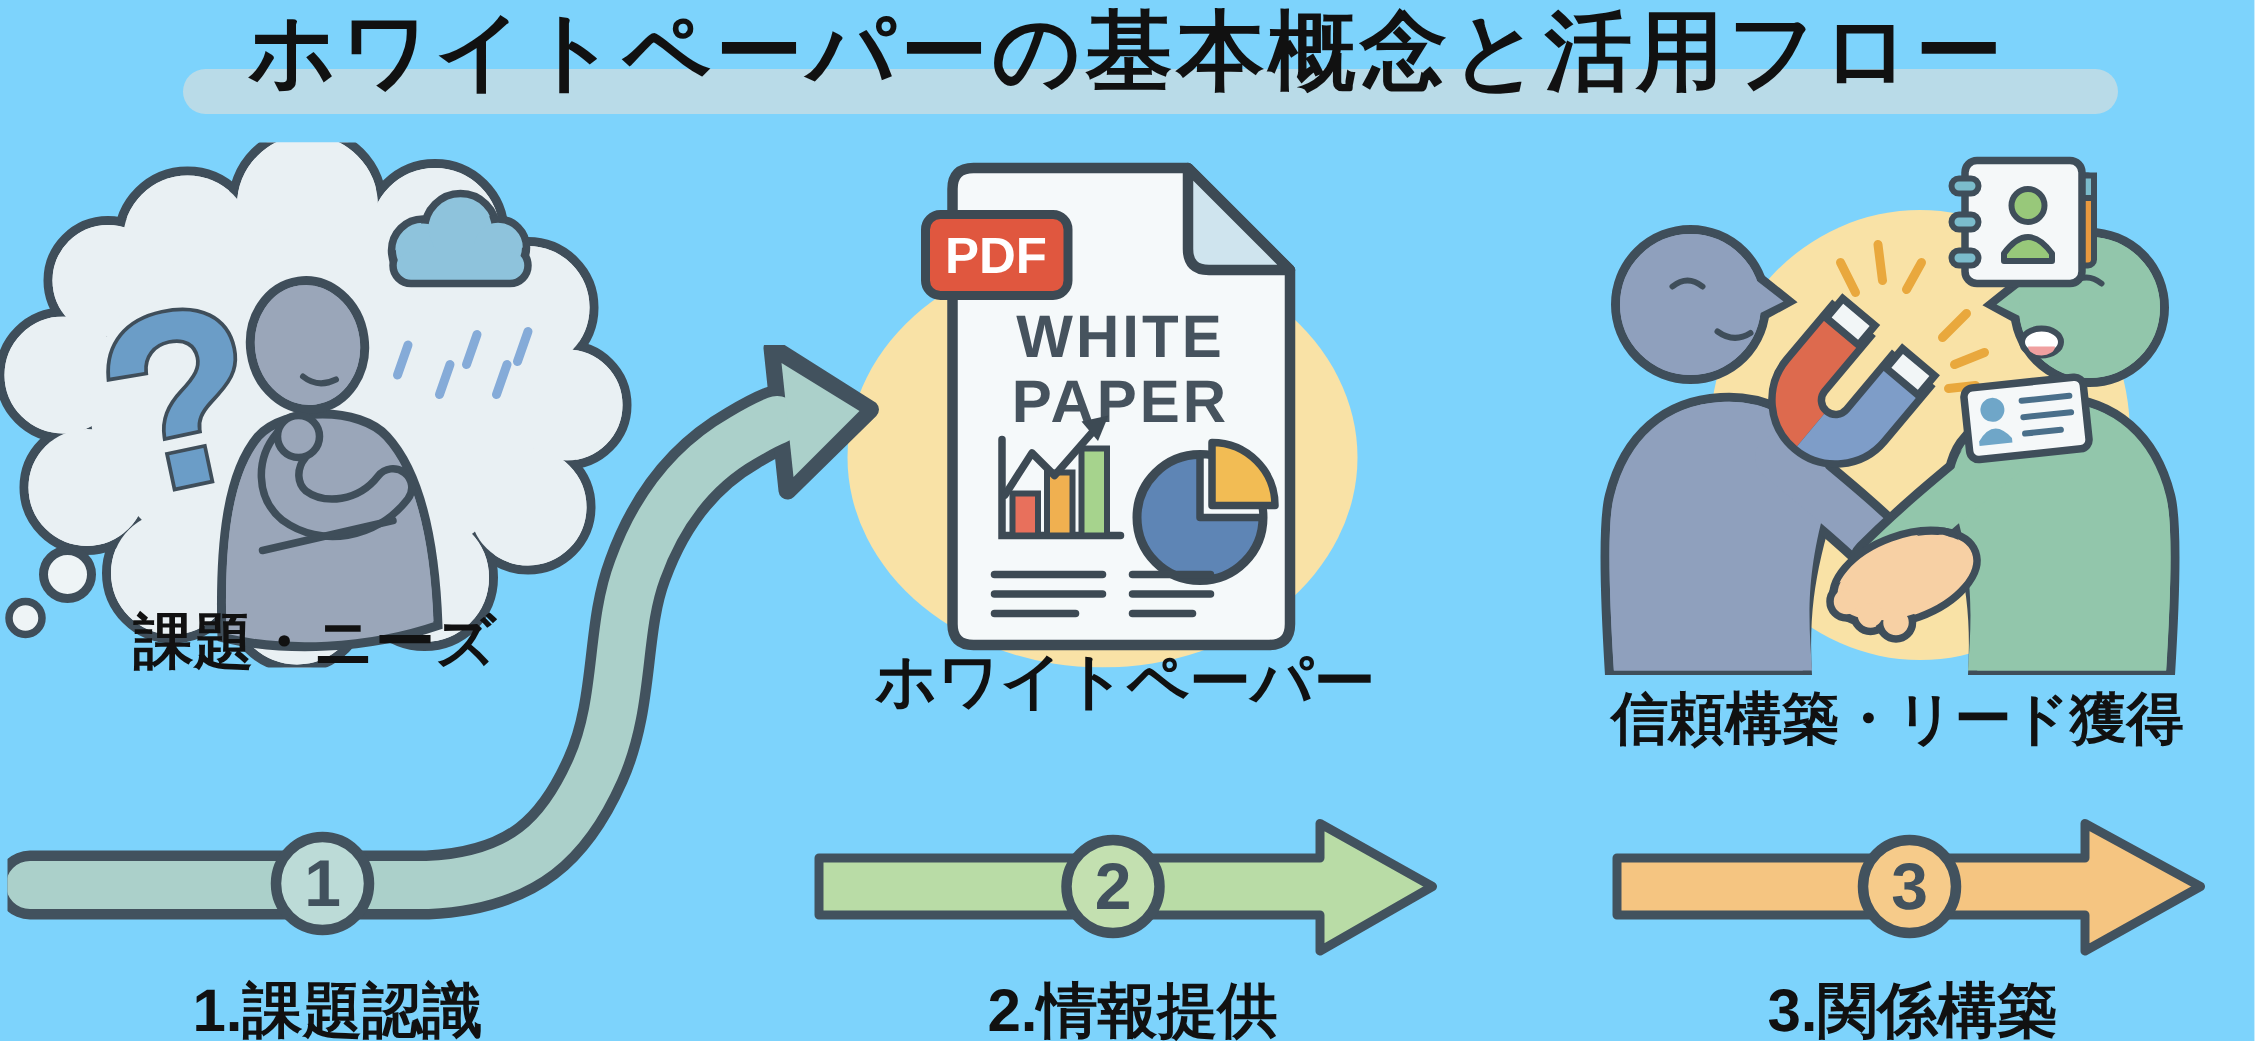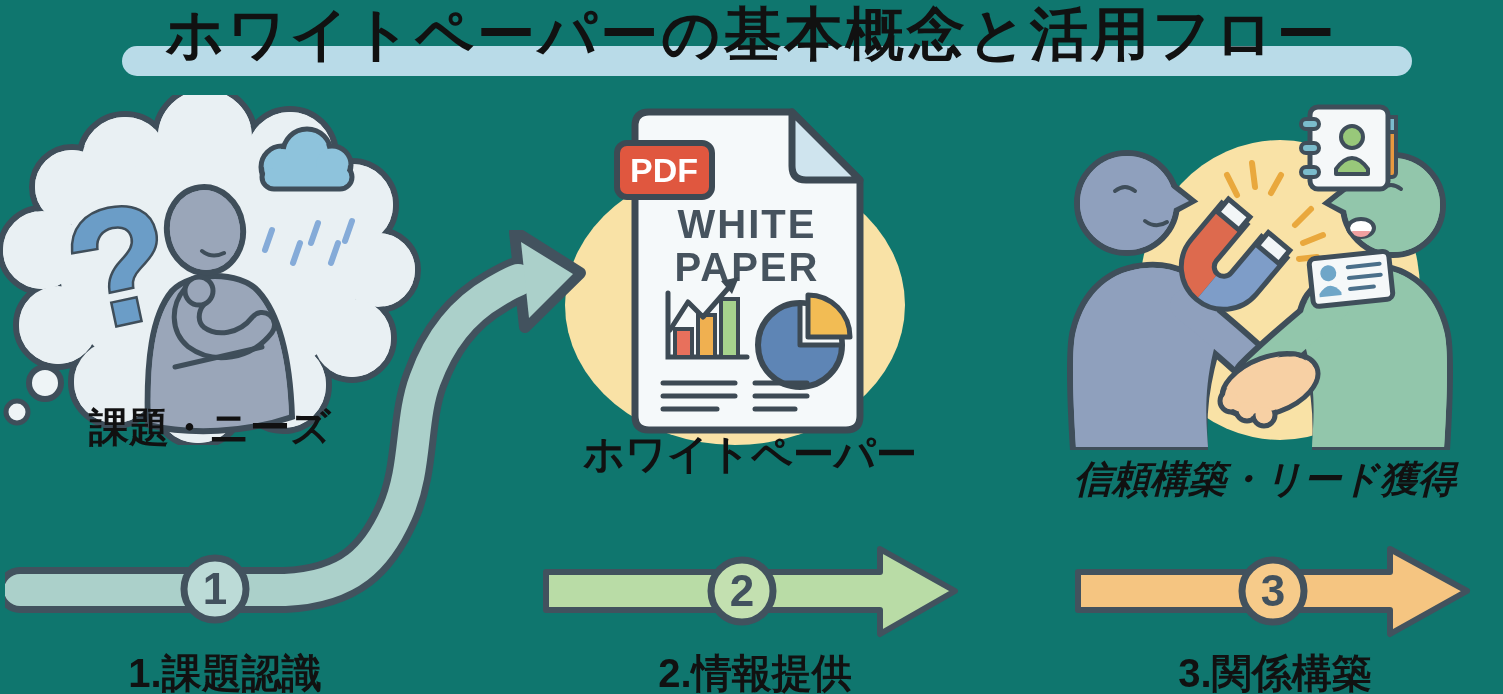--- a/index.html
+++ b/index.html
@@ -1,25 +1,25 @@
 <!DOCTYPE html>
 <html><head>
 <meta charset="utf-8">
 <style>
   html,body{margin:0;padding:0;background:#fff;}
-  #canvas{position:relative;width:1503px;height:694px;background:#0f766e;overflow:hidden;
+  #canvas{position:relative;width:1503px;height:694px;background:#7dd3fc;overflow:hidden;
           font-family:"Liberation Sans","DejaVu Sans",sans-serif;}
   .abs{position:absolute;}
   #title-highlight{left:122px;top:46px;width:1290px;height:30px;border-radius:16px;}
   #main-title{left:0;top:-4px;width:1503px;text-align:center;font-size:58px;font-weight:900;
               color:#111;letter-spacing:3px;white-space:nowrap;}
   .caption{font-weight:900;color:#111;text-align:center;white-space:nowrap;}
   #caption-1{left:45px;top:400px;width:330px;font-size:40px;}
   #caption-2{left:555px;top:432px;width:390px;font-size:41px;line-height:44px;}
-  #caption-3{left:1040px;top:454px;width:450px;font-size:38px;font-style:italic;}
+  #caption-3{left:1040px;top:454px;width:450px;font-size:38px;}
   .step-label{font-weight:900;color:#111;text-align:center;font-size:40px;white-space:nowrap;}
   #step-1{left:60px;top:646px;width:330px;}
   #step-2{left:590px;top:646px;width:330px;}
   #step-3{left:1110px;top:646px;width:330px;}
   svg text{font-family:"Liberation Sans","DejaVu Sans",sans-serif;}
 </style>
 </head>
 <body>
 
 <div id="canvas">

